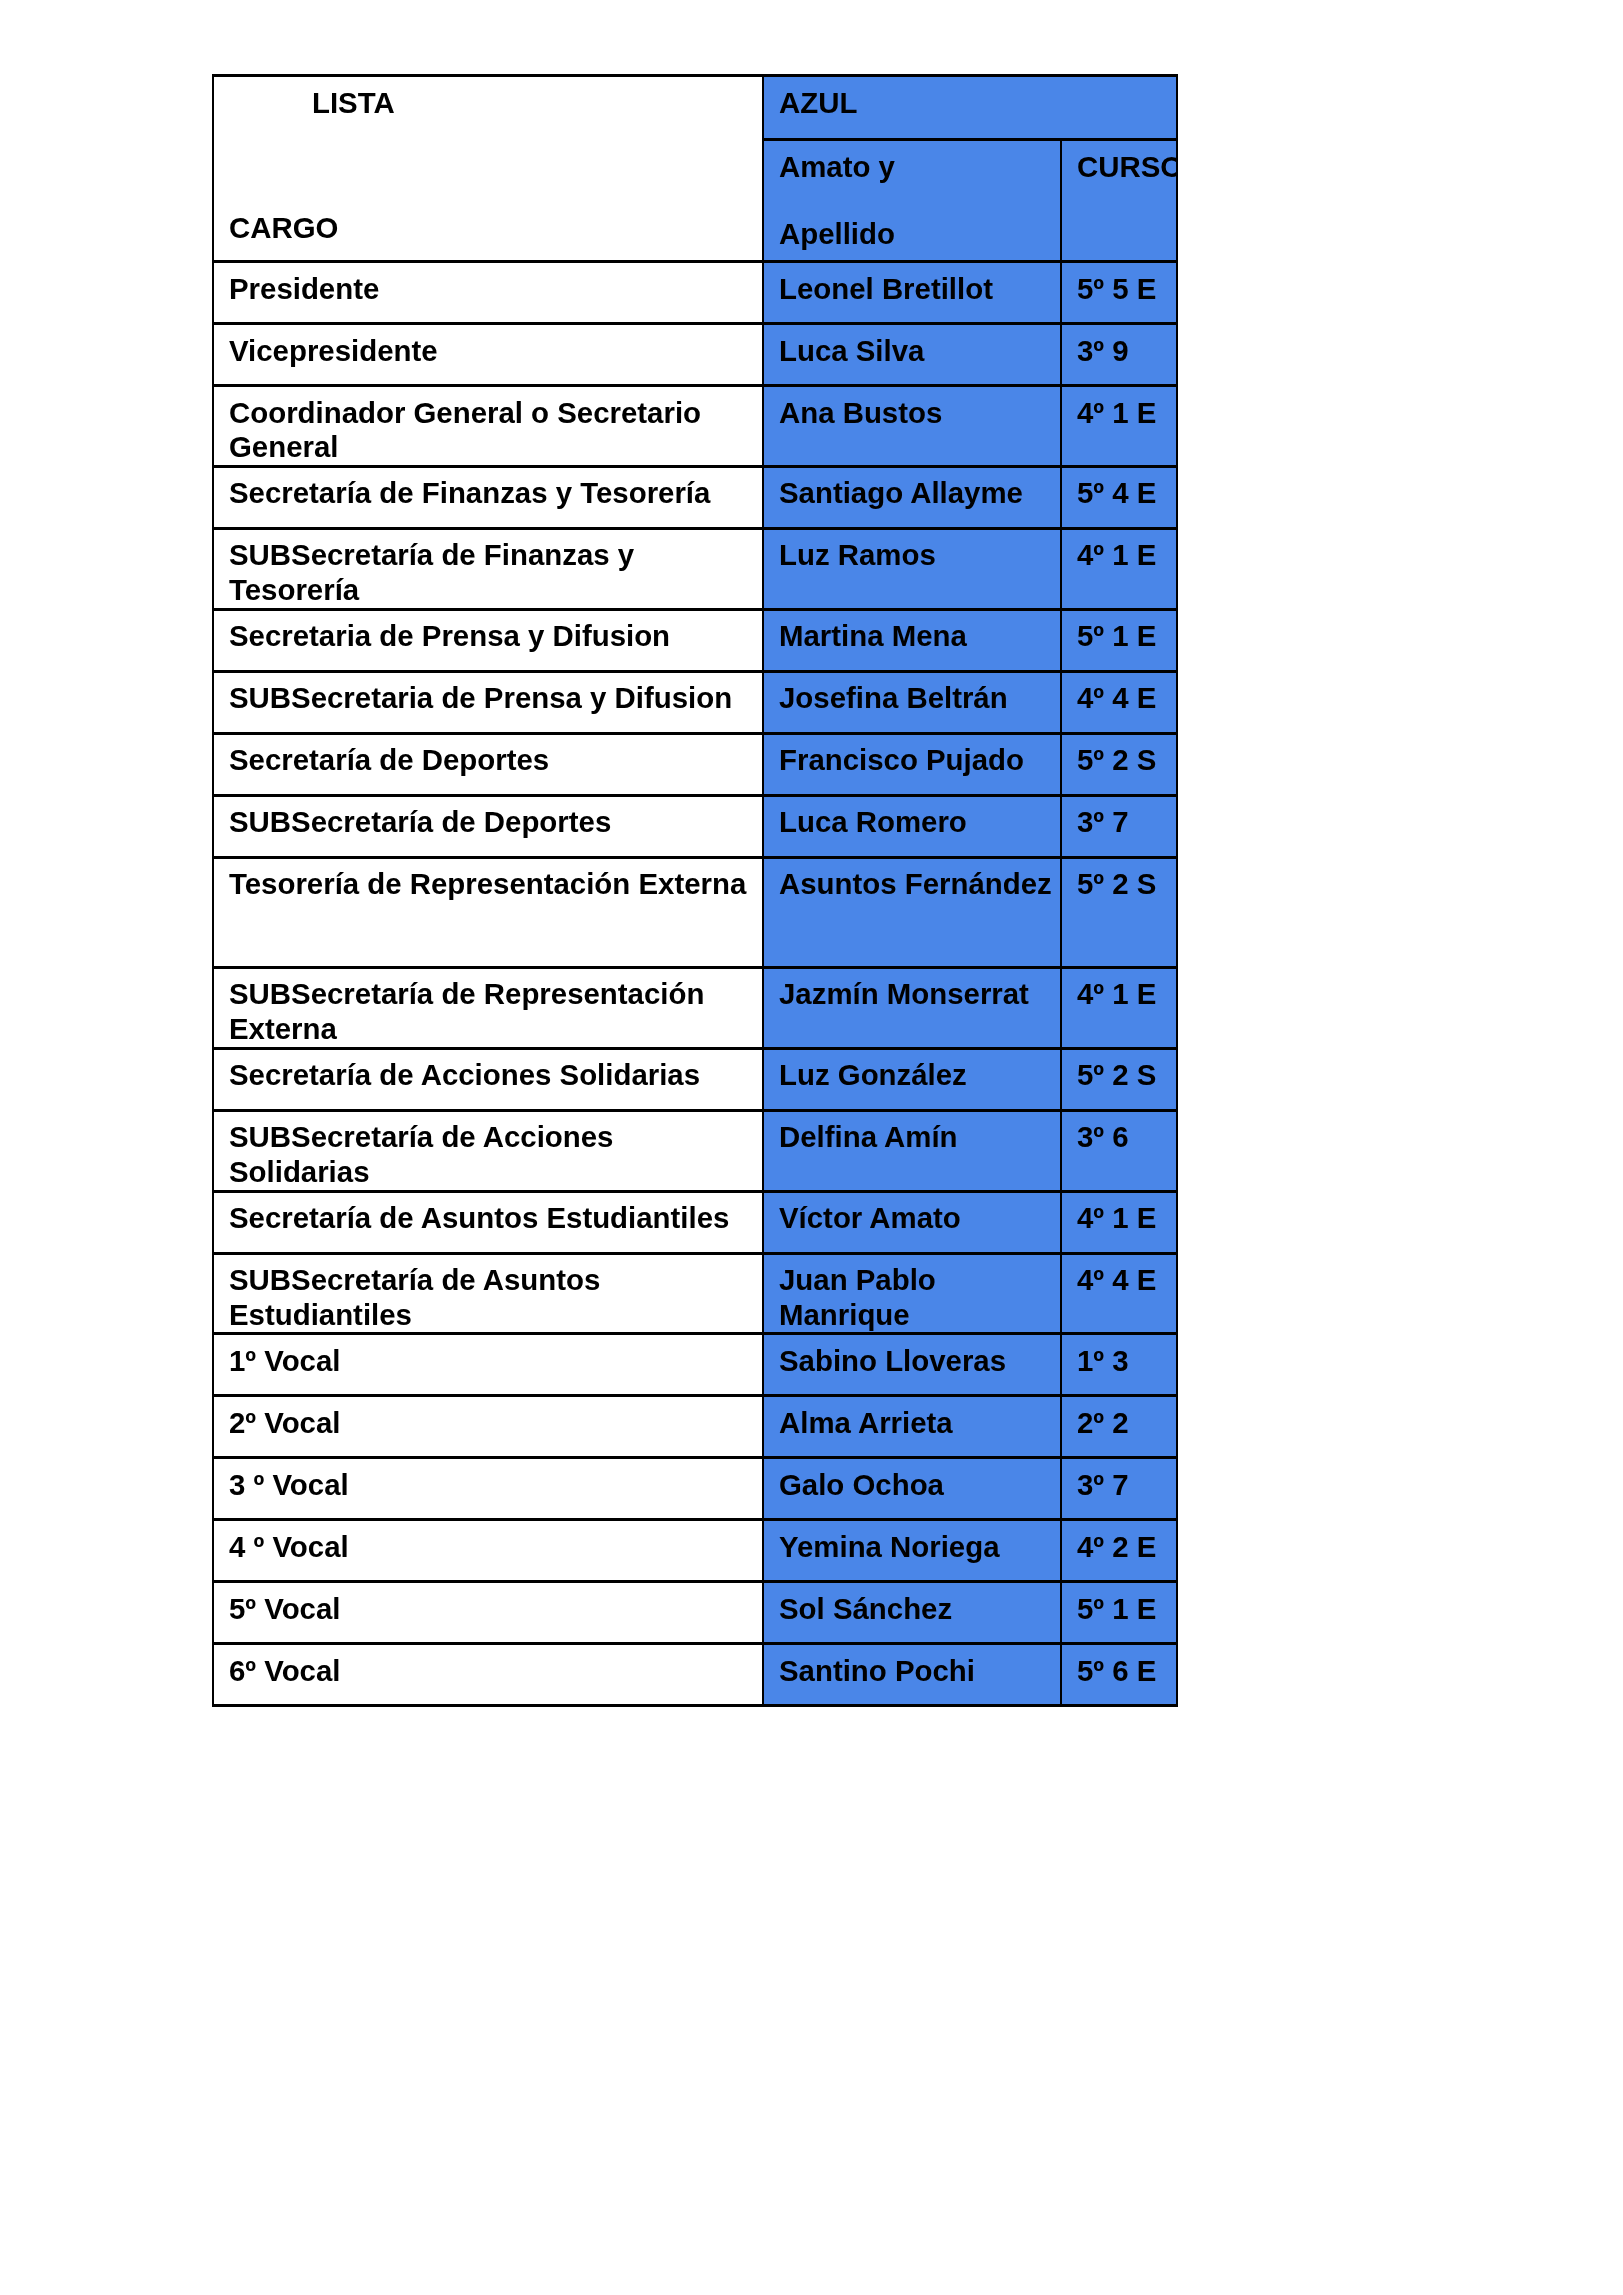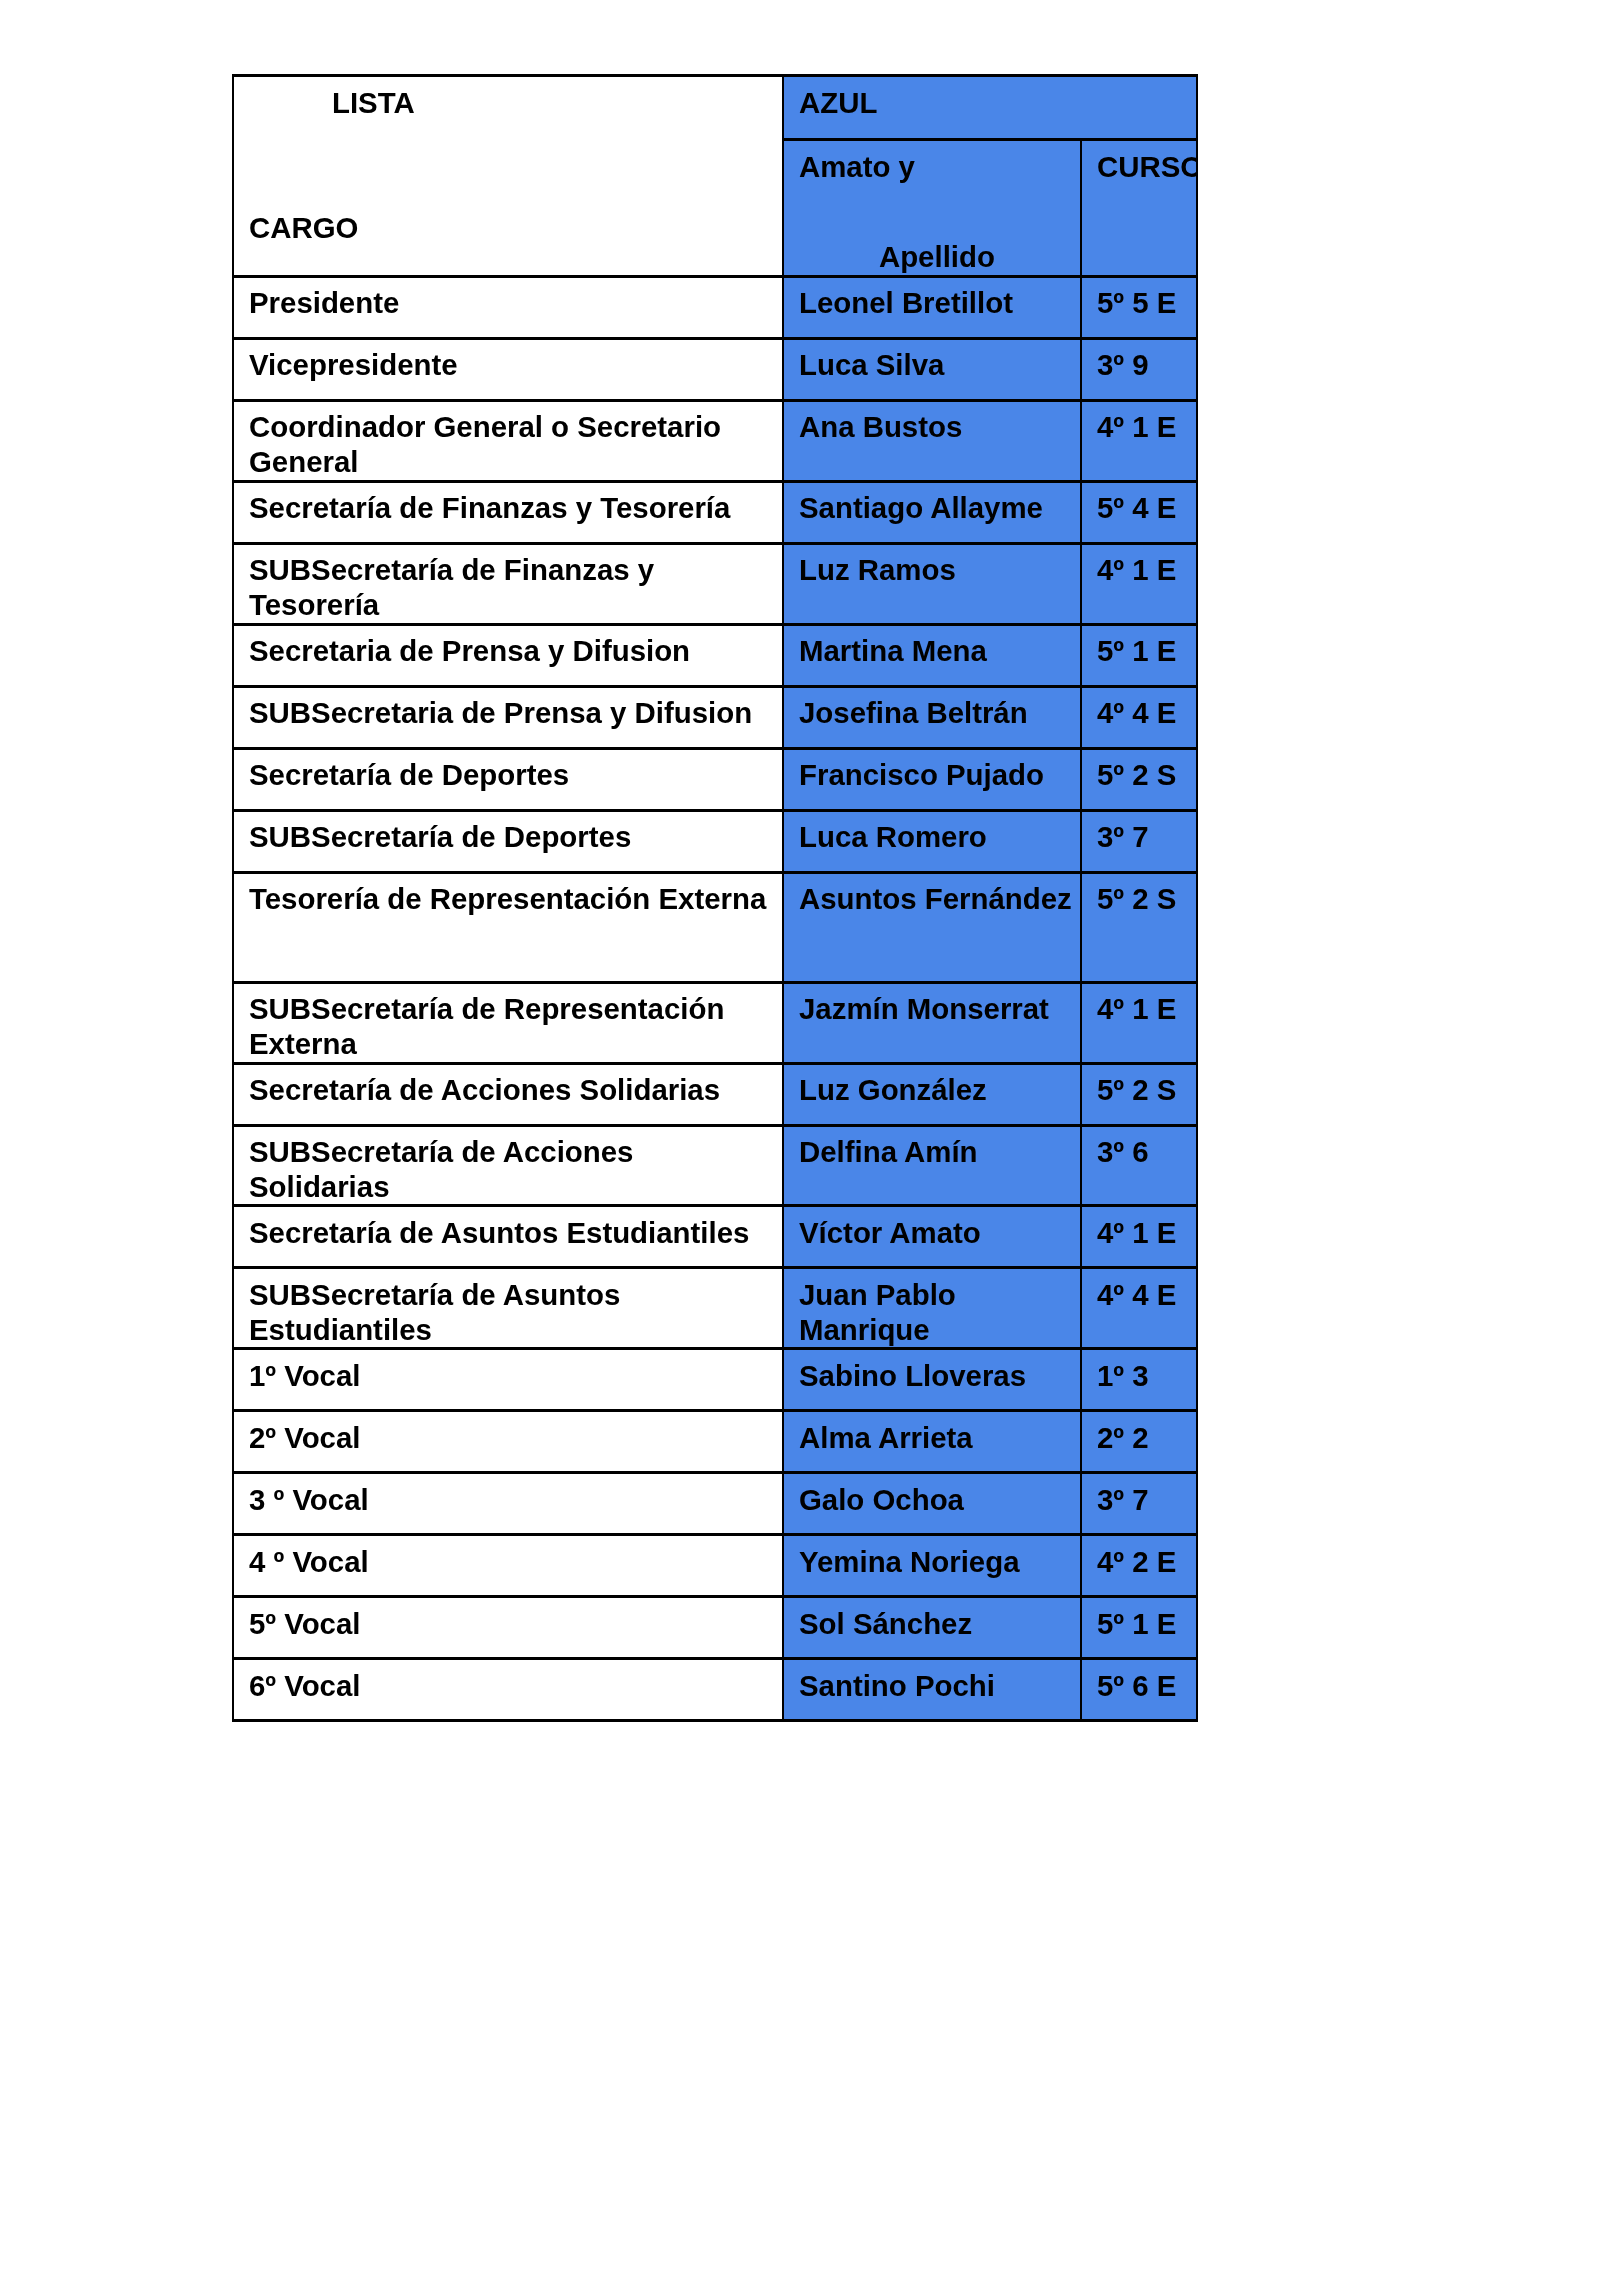--- a/index.html
+++ b/index.html
@@ -8,21 +8,21 @@
     background: #ffffff;
     position: relative;
     font-family: "Liberation Sans", "DejaVu Sans", sans-serif;
   }
   :root {
     --blue: #4a86e8;
     --ink: #000000;
   }
   table.lista-table {
     position: absolute;
-    left: 232px; top: 74px;
+    left: 212px; top: 74px;
     width: 963px;
     border-collapse: collapse;
     table-layout: fixed;
     padding-left: 24px;
   }
   col.c-cargo  { width: 550px; }
   col.c-nombre { width: 298px; }
   col.c-curso  { width: 116px; }
 
   td {
@@ -46,21 +46,21 @@
   tr.r.tall { height: 110px; }
 
   td.lista-cargo-cell {
     display: table-cell;
     position: relative;
     background: #ffffff;
   }
   .lista-line { padding-left: 83px; }
   .cargo-line { position: absolute; left: 15px; top: 134px; }
 
-  .apellido-line { margin-top: 56px; text-align: center; }
+  .apellido-line { margin-top: 33px; }
 </style>
 </head>
 <body>
 
 <table class="lista-table">
   <colgroup>
     <col class="c-cargo">
       <col class="c-nombre">
       <col class="c-curso">
   </colgroup>

